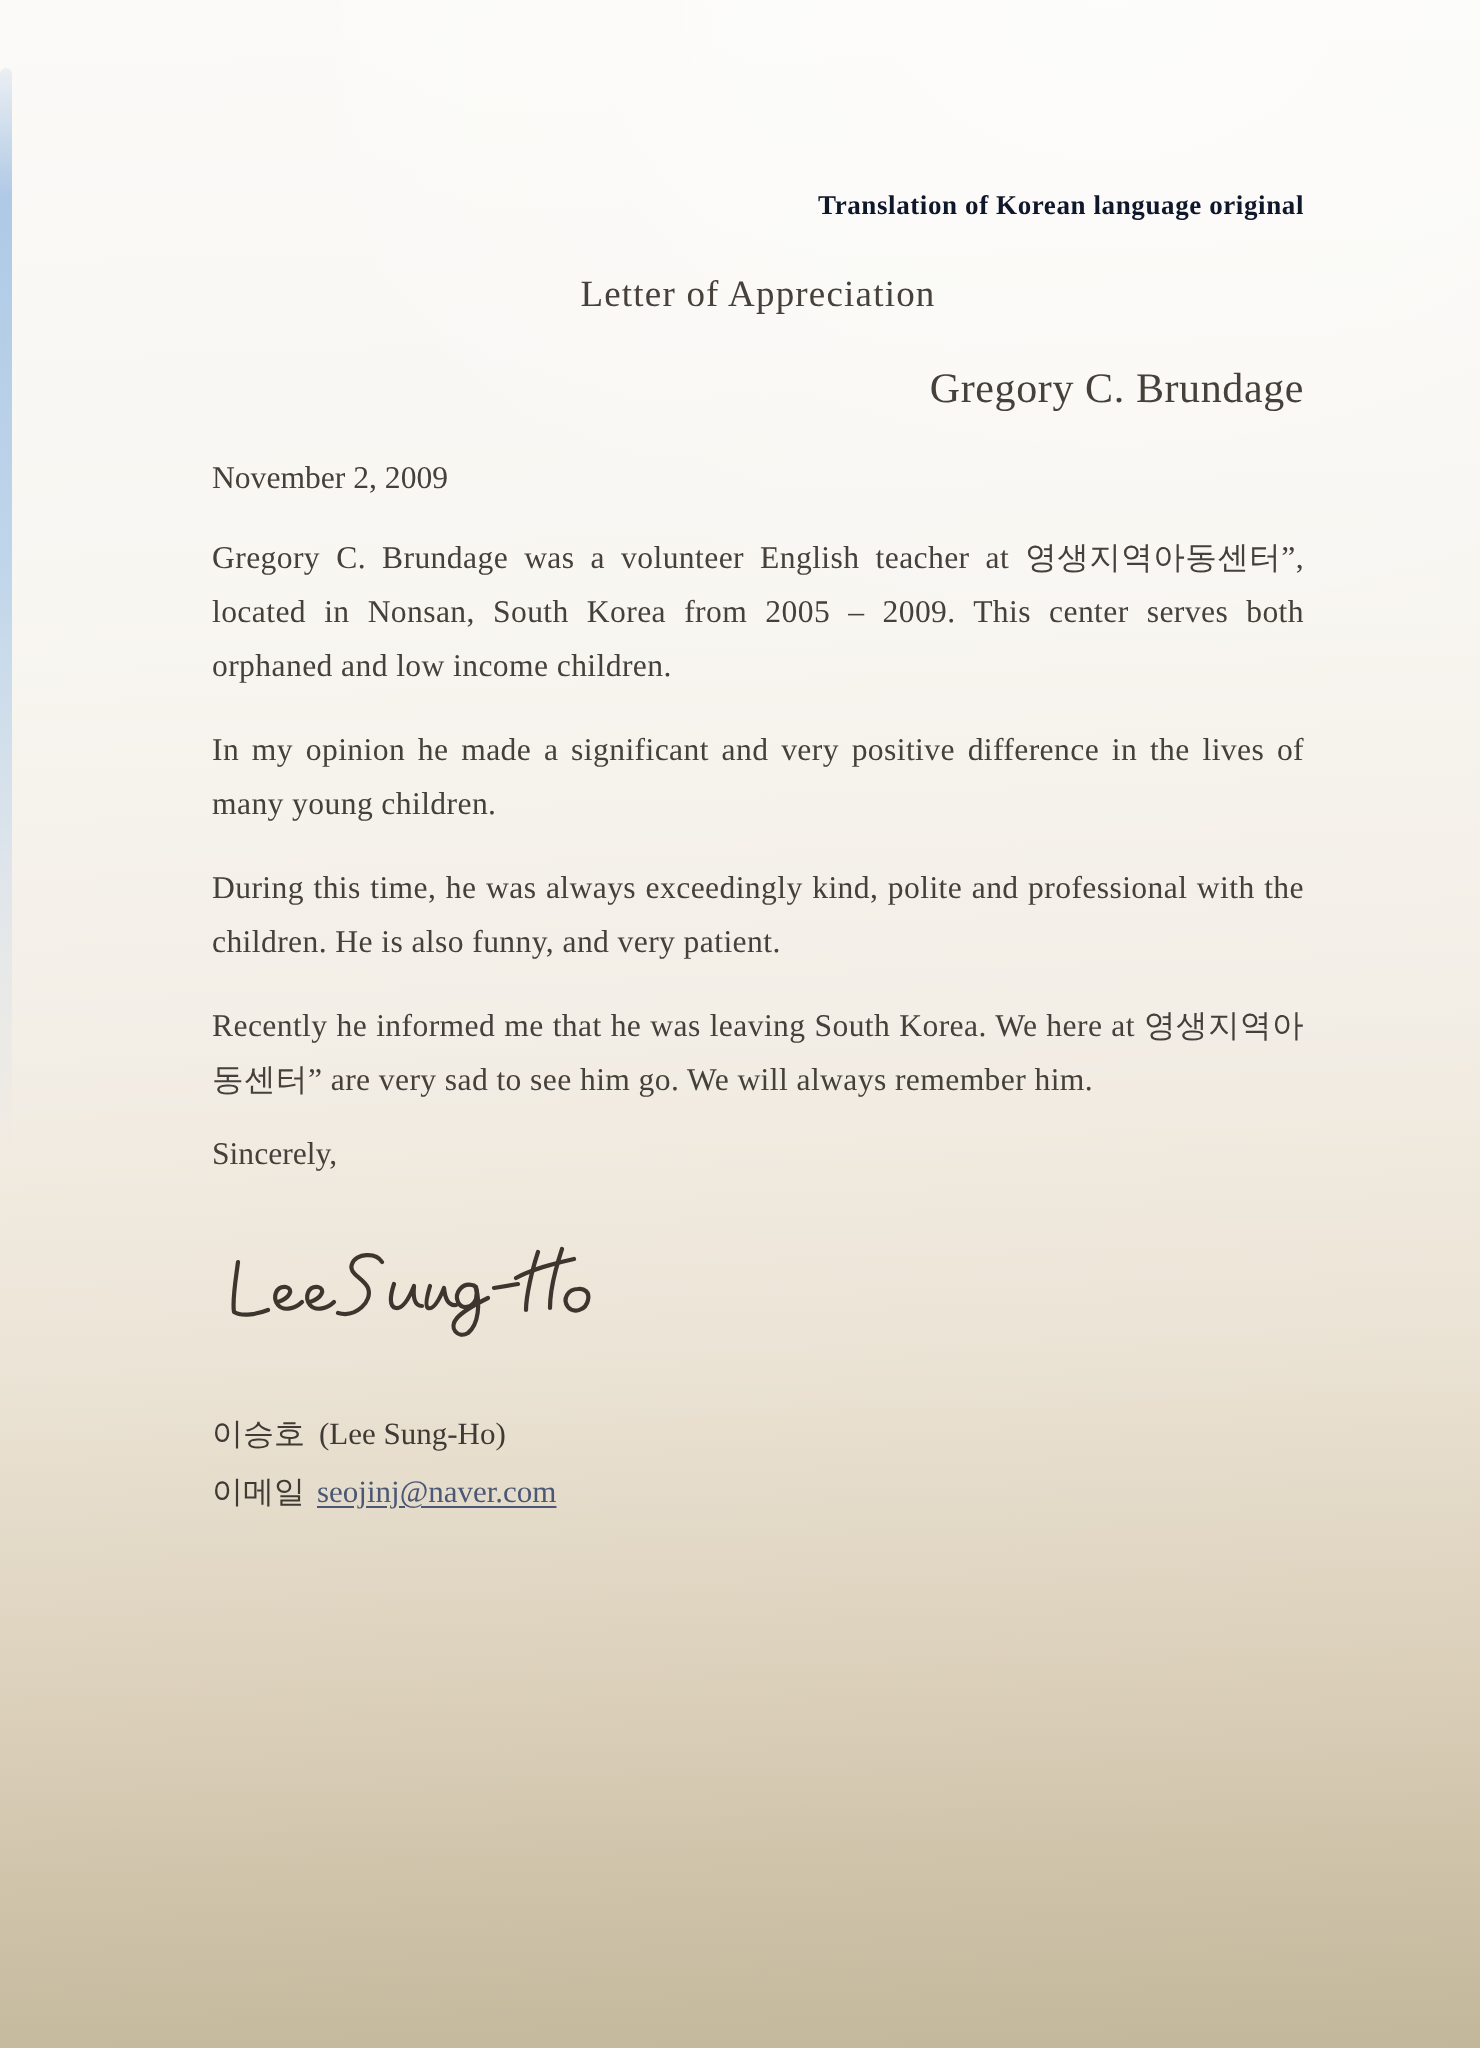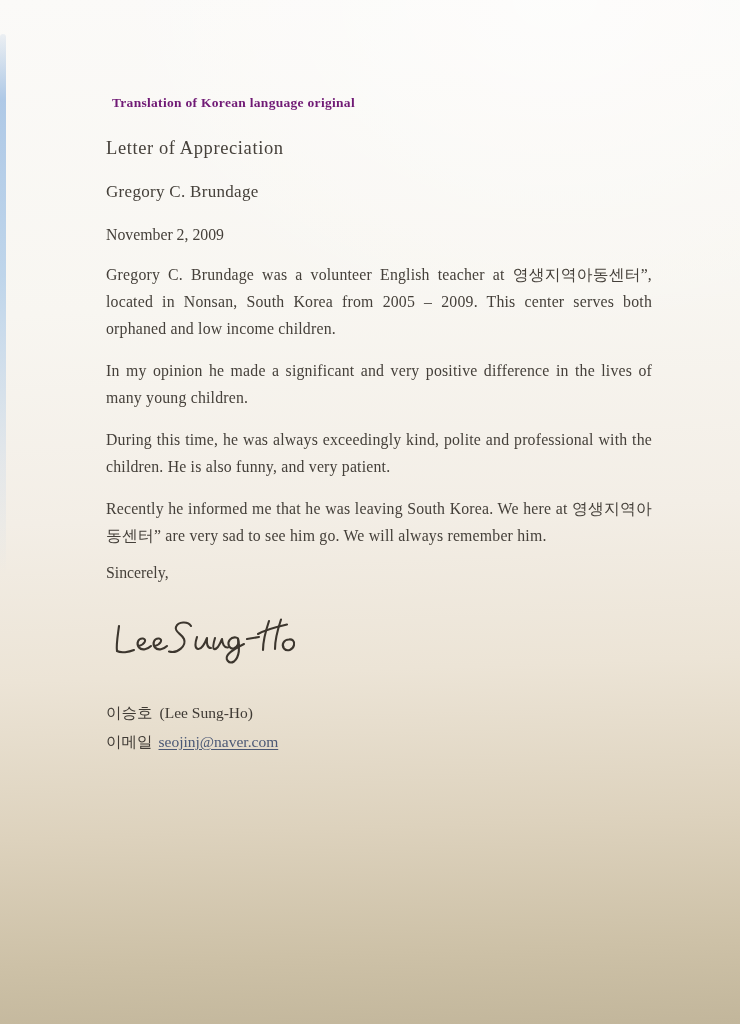--- a/index.html
+++ b/index.html
@@ -53,34 +53,36 @@
     top: 0;
     width: 546px;
     padding-top: 95px;
     color: #45403a;
   }
 
   .header-note {
     font-weight: bold;
     font-size: 13.5px;
     letter-spacing: 0.3px;
-    color: #701a75;
+    color: #0f172a;
     margin: 0 0 27px 6px;
+    text-align: right;
   }
 
   .letter-title {
+    text-align: center;
     font-size: 18.5px;
     letter-spacing: 0.6px;
     color: #46413b;
     margin: 0 0 23px 0;
   }
 
   .letter-author {
-    text-align: left;
-    font-size: 17px;
+    text-align: right;
+    font-size: 21px;
     letter-spacing: 0.3px;
     margin: 4px 0 24px 0;
   }
 
   .letter-date {
     font-size: 15.8px;
     margin: 0 0 17px 0;
   }
 
   p.body-para {

